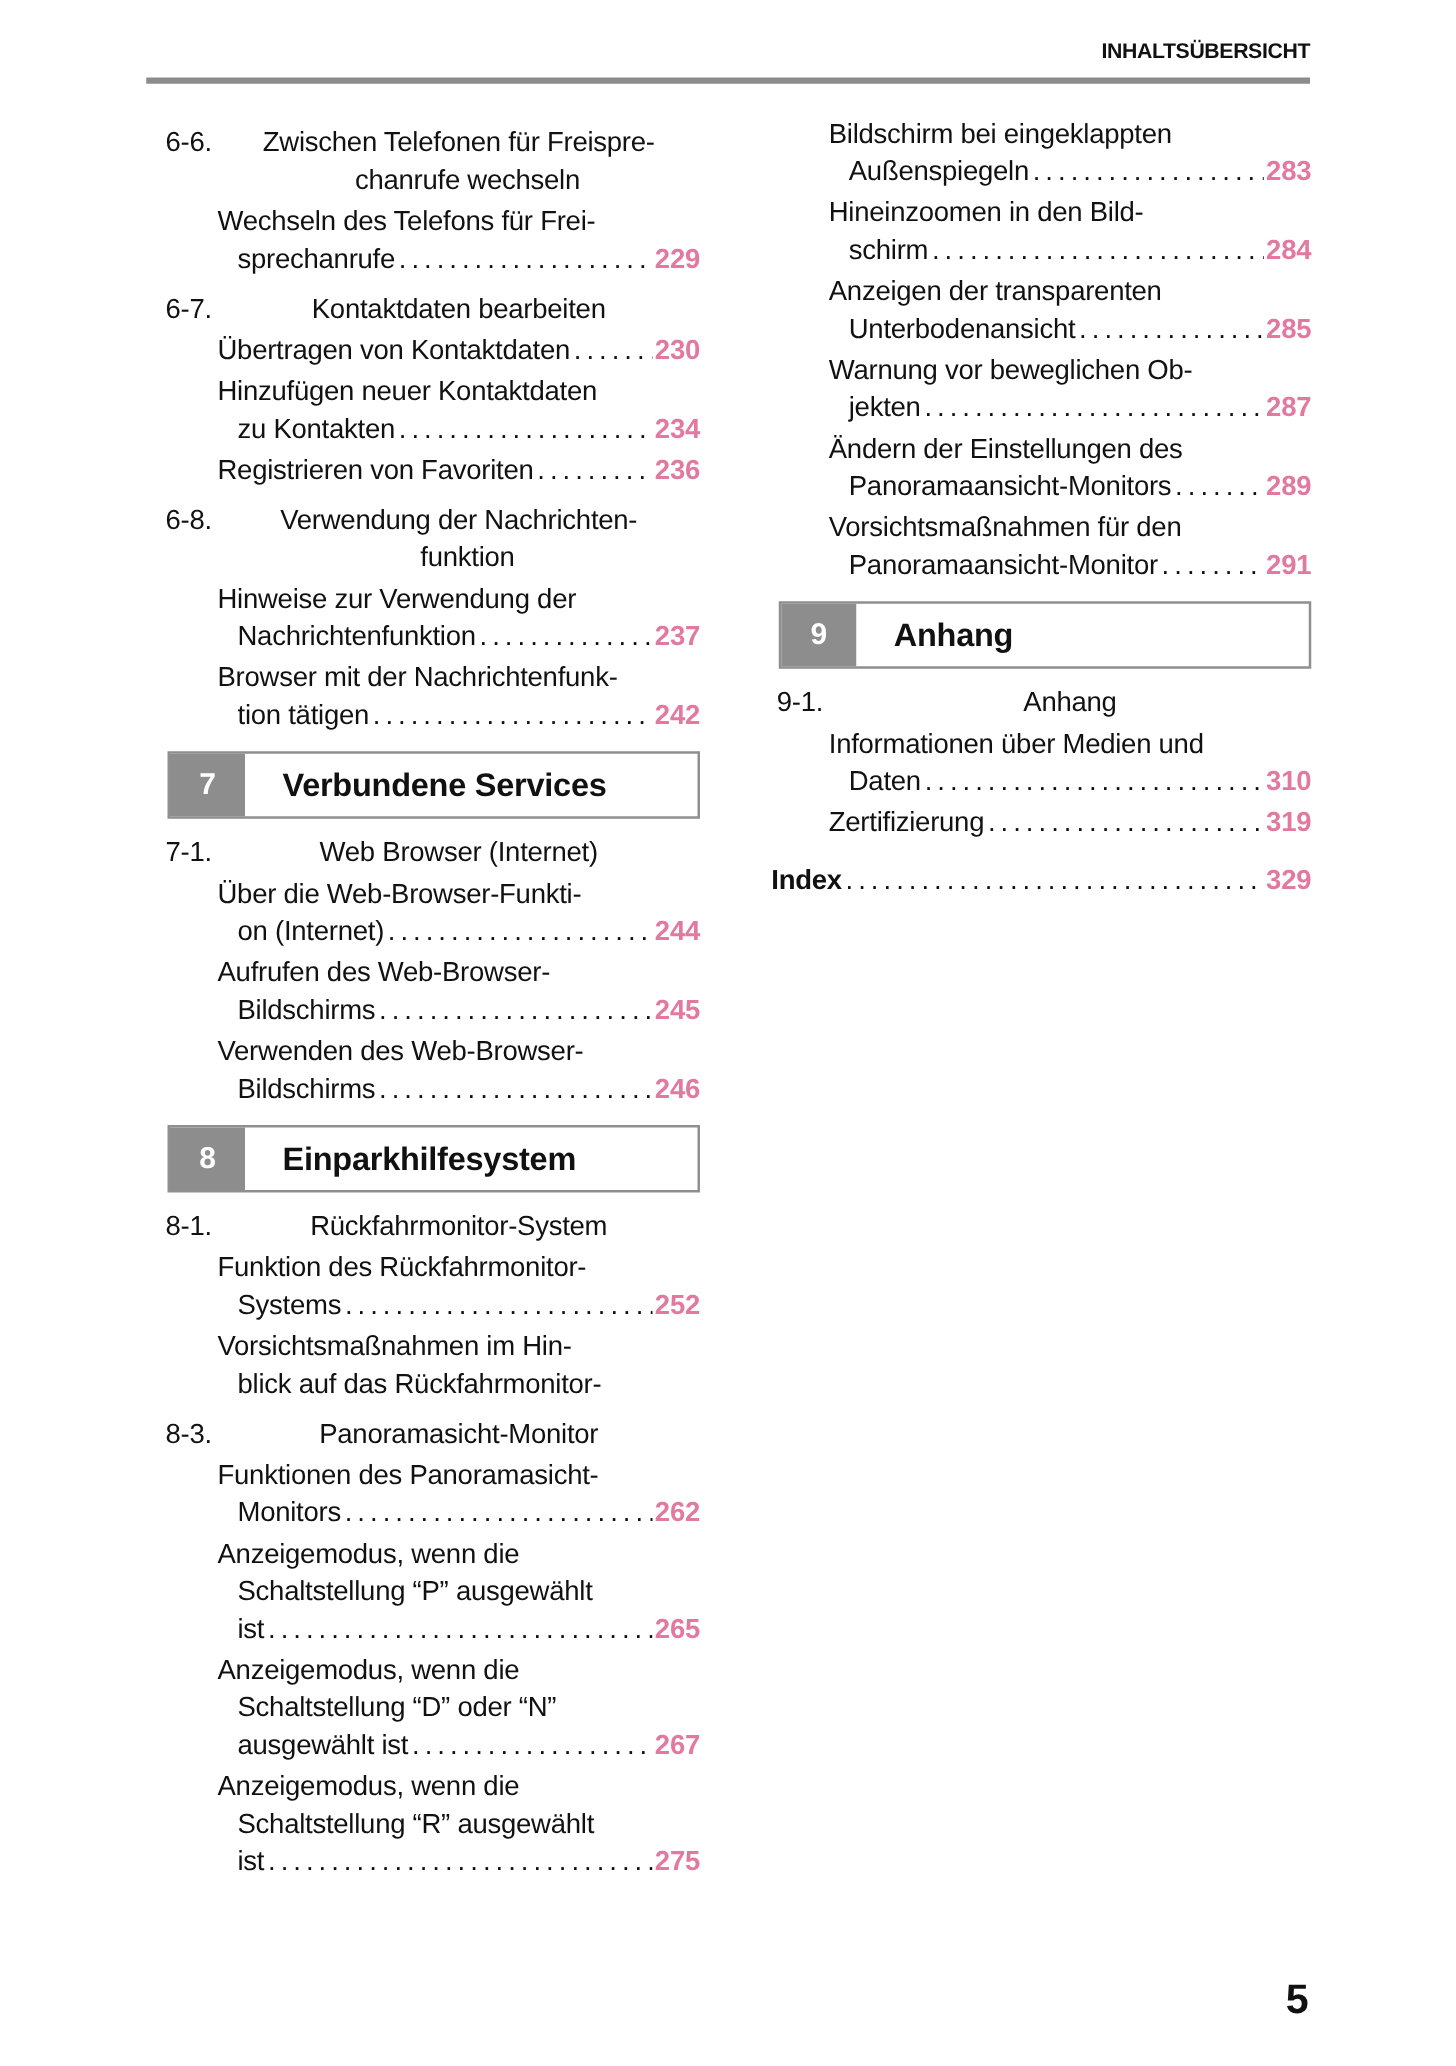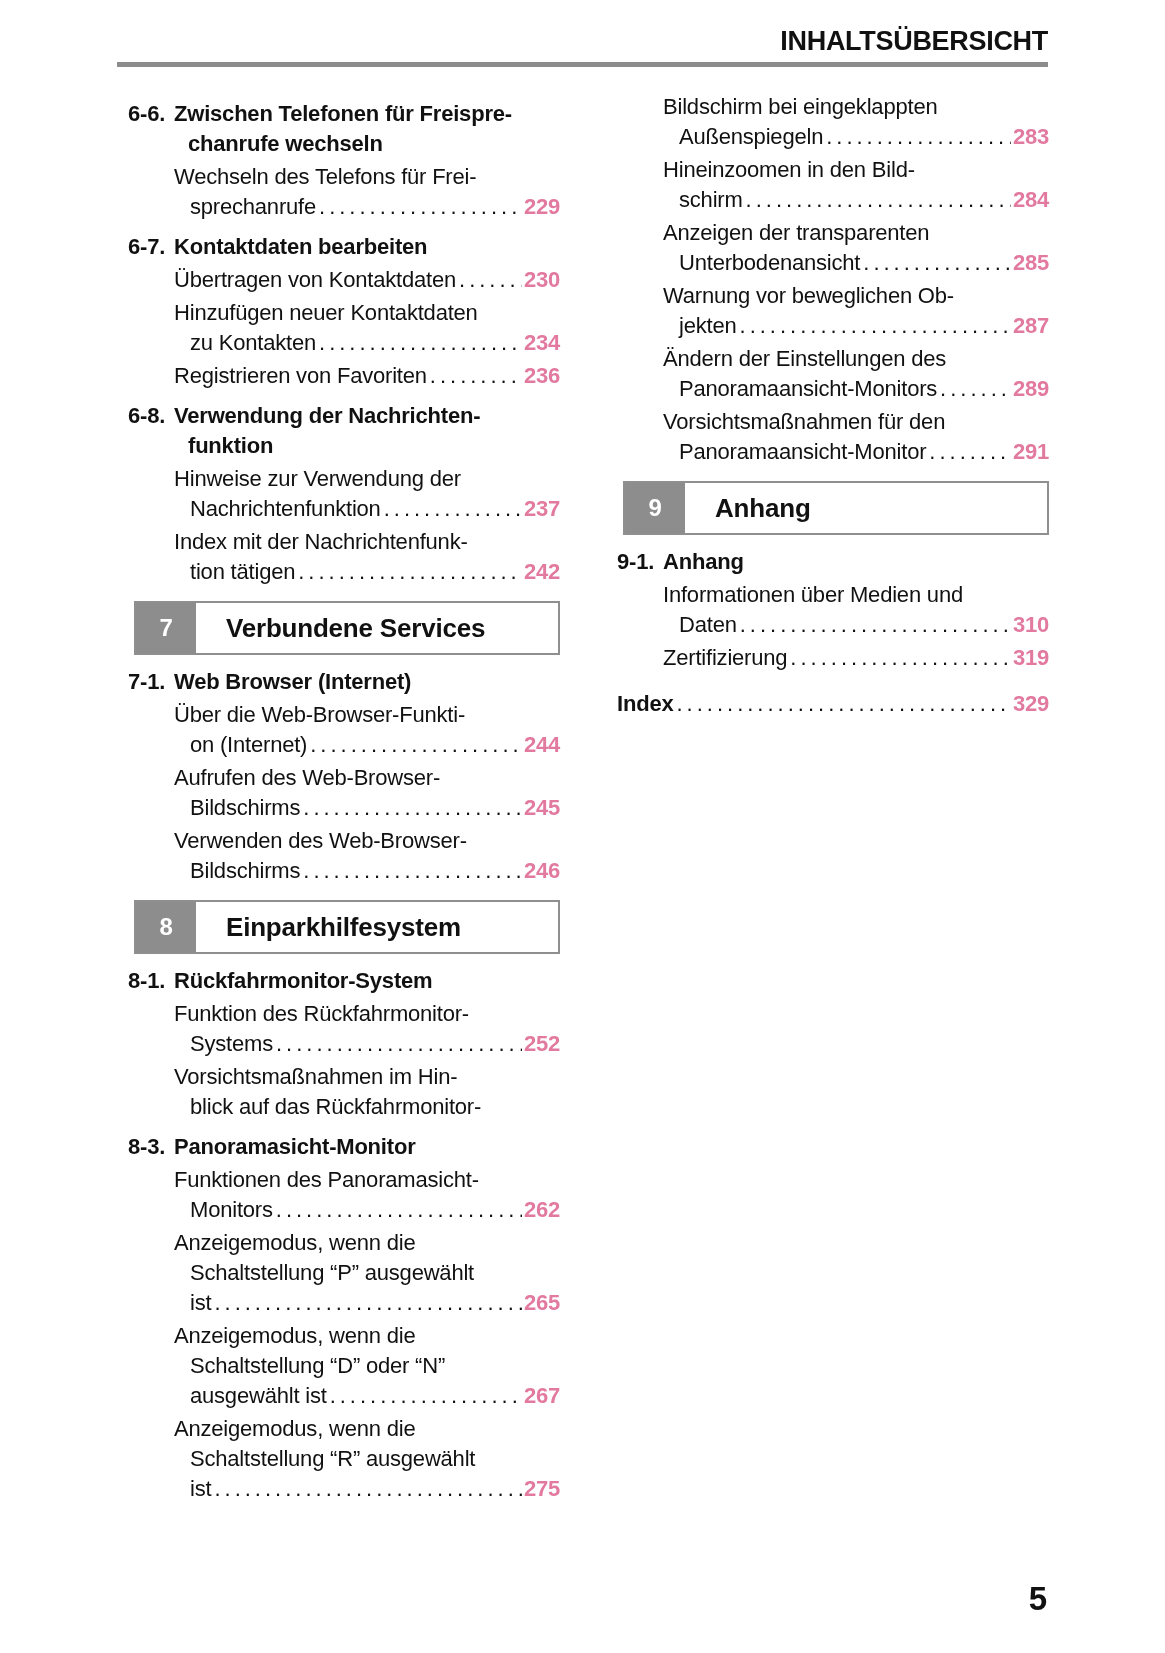--- a/index.html
+++ b/index.html
@@ -10,42 +10,42 @@
     background:#ffffff;
     font-family:"Liberation Sans", sans-serif;
     color:var(--ink,#111);
     overflow:hidden;
   }
   
   .header{padding-top:30px;}
   .header-title{
     text-align:right;
     padding-right:117px;
-    font-size:27px;
+    font-size:17px;
     font-weight:bold;
     letter-spacing:-0.3px;
     line-height:22px;
   }
   .header-rule{
     height:5px;
     background:var(--rule,#8c8c8c);
     margin:10px 117px 0 117px;
   }
   
   .cols{
     display:flex;
     padding:22px 0 0 128px;
     gap:57px;
     align-items:flex-start;
   }
   .col{width:432px;flex:none;font-size:22px;line-height:30px;letter-spacing:-0.2px;}
   .col *{box-sizing:border-box;}
   .line{white-space:nowrap;}
   
-  .sec{display:flex;margin-top:10px;font-weight:bold;}
+  .sec{display:flex;margin-top:10px;font-weight:normal;text-align:center;}
   .sec-num{width:46px;flex:none;}
   .sec-lines{flex:1;min-width:0;}
   .sec-lines .wrap{padding-left:14px;}
   
   .item{margin-top:3px;}
   .iline{padding-left:46px;}
   .iline.wrap{padding-left:62px;}
   .lastline{display:flex;align-items:baseline;}
   .dots{
     flex:1;min-width:8px;
@@ -164,21 +164,21 @@
         </div>
         <div class="item">
           <div class="iline line">Hinweise zur Verwendung der</div>
           <div class="iline line wrap lastline">
             <span class="ltext">Nachrichtenfunktion</span>
             <span class="dots"></span>
             <span class="pg">237</span>
           </div>
         </div>
         <div class="item">
-          <div class="iline line">Index mit der Nachrichtenfunk-</div>
+          <div class="iline line">Browser mit der Nachrichtenfunk-</div>
           <div class="iline line wrap lastline">
             <span class="ltext">tion tätigen</span>
             <span class="dots"></span>
             <span class="pg">242</span>
           </div>
         </div>
         <div class="chapter">
           <div class="chapter-num">7</div>
           <div class="chapter-title">Verbundene Services</div>
         </div>

